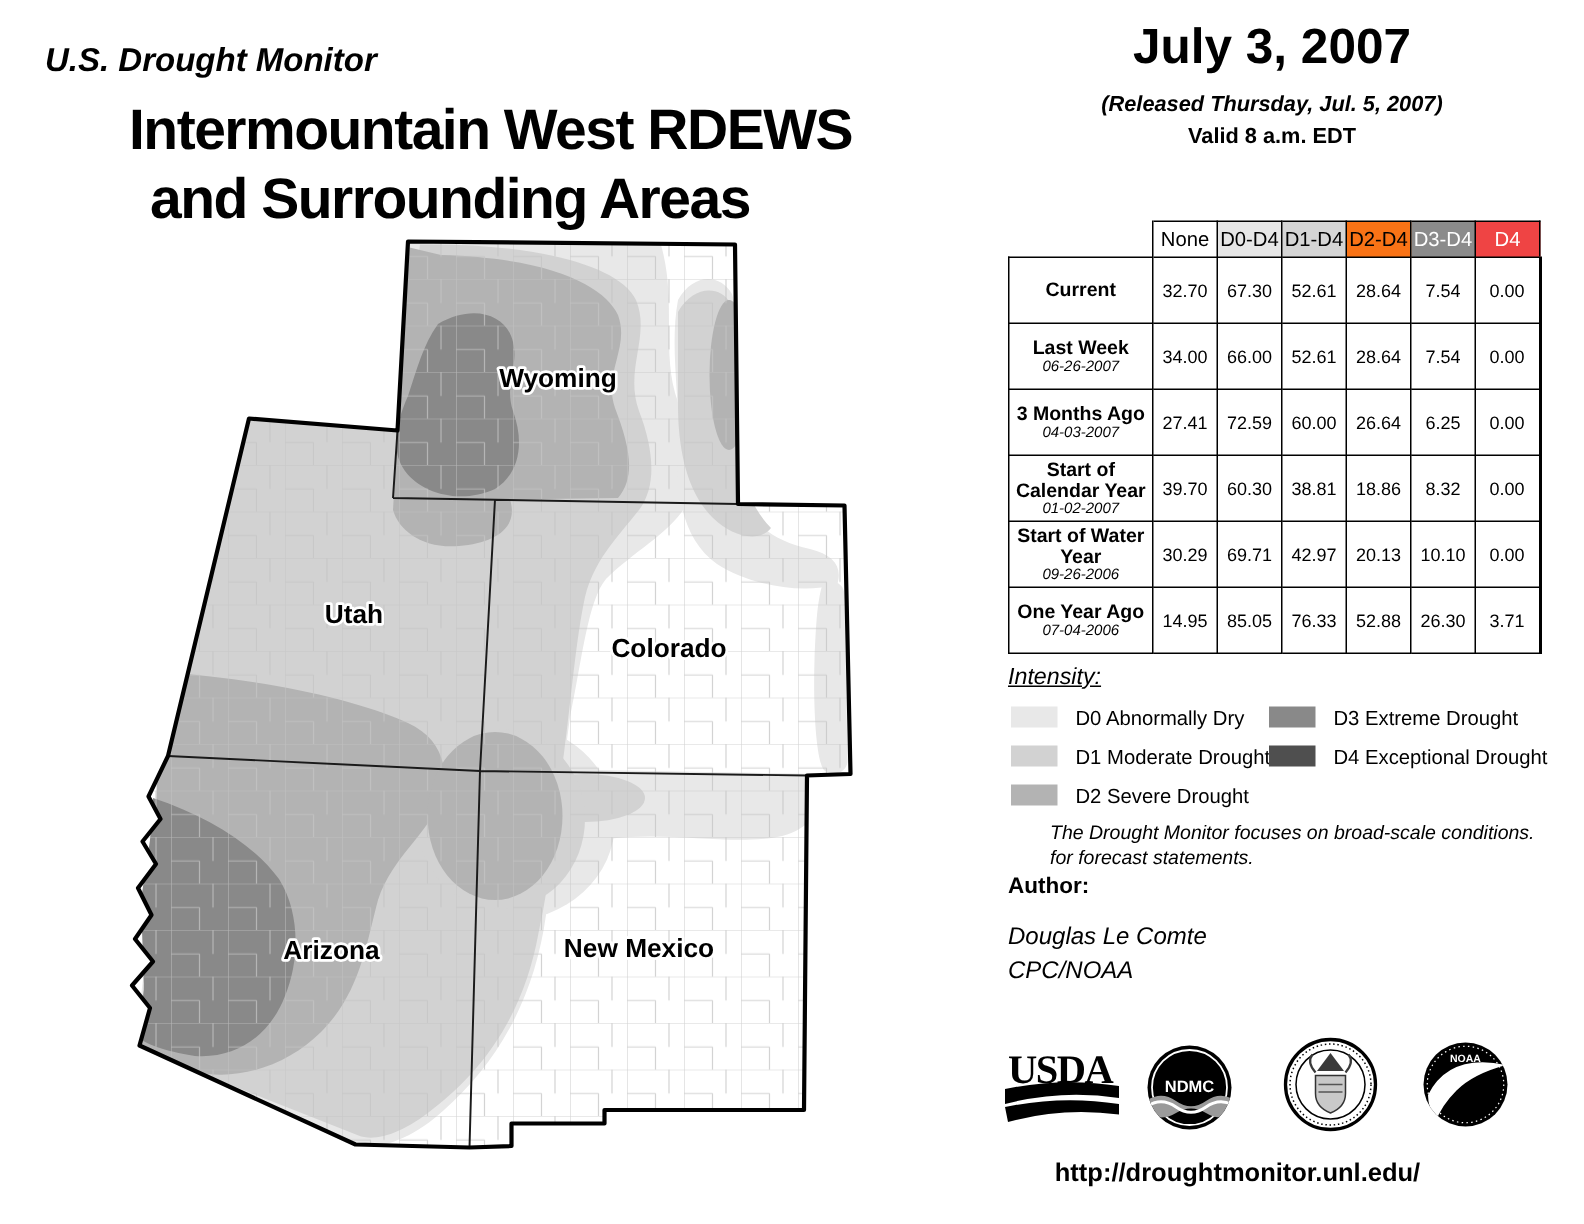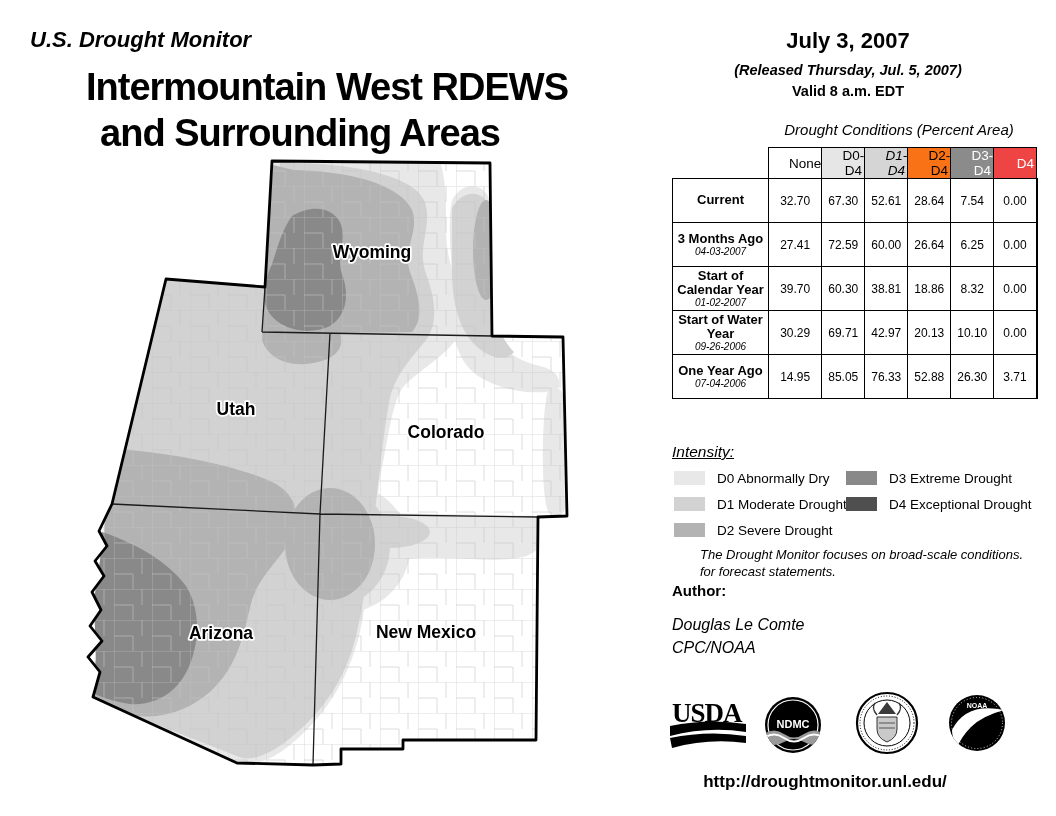--- a/index.html
+++ b/index.html
@@ -4,36 +4,36 @@
 <style>
   html,body{margin:0;padding:0;background:#fff;}
   #page{position:relative;width:1056px;height:816px;background:#fff;overflow:hidden;
         font-family:"Liberation Sans",sans-serif;color:#000;}
   .abs{position:absolute;}
   
   #supertitle{left:30px;top:27px;width:600px;text-align:left;font-size:22px;font-weight:bold;font-style:italic;}
   #title1{left:27px;top:66px;width:600px;text-align:center;font-size:38px;font-weight:bold;letter-spacing:-1px;}
   #title2{left:0px;top:112px;width:600px;text-align:center;font-size:38px;font-weight:bold;letter-spacing:-1px;}
   
-  #date-main{left:660px;top:28px;width:376px;text-align:center;font-size:22px;font-weight:bold;}
+  #date-main{left:660px;top:12px;width:376px;text-align:center;font-size:33px;font-weight:bold;}
   #date-released{left:660px;top:62px;width:376px;text-align:center;font-size:14.5px;font-weight:bold;font-style:italic;}
   #date-valid{left:660px;top:83px;width:376px;text-align:center;font-size:14.5px;font-weight:bold;}
   #tbl-caption{left:768px;top:121px;width:262px;text-align:center;font-size:15px;font-style:italic;}
   
   #drought-table{left:672px;top:147px;border-collapse:collapse;table-layout:fixed;}
   #drought-table th,#drought-table td{border:1px solid #000;text-align:center;vertical-align:middle;padding:0;}
   #drought-table th.corner{border:none;border-right:1px solid #000;background:#fff;}
   #drought-table col.lab{width:96px;}
   #drought-table col.val{width:43px;}
   #drought-table tr.hdr{height:24px;}
   #drought-table tr.body-row{height:44px;}
-  #drought-table .hc{font-size:13.5px;font-weight:normal;padding-left:20px;}
+  #drought-table .hc{font-size:13.5px;font-weight:normal;}
   .hc-none{background:#ffffff;}
   .hc-d0{background:#e6e6e6;}
-  .hc-d1{background:#d5d5d5;font-style:italic;}
+  .hc-d1{background:#d5d5d5;}
   .hc-d2{background:#f97316;}
   .hc-d3{background:#8b8b8b;color:#fff;}
   .hc-d4{background:#ef4444;color:#fff;}
   td.vcell{font-size:12px;}
   th.rlabel{font-size:13px;font-weight:bold;line-height:1.1;}
   th.rlabel .rdate{font-size:10px;font-weight:normal;font-style:italic;display:block;}
   tr.body-row th.rlabel{border-left:2.5px solid #000;}
   tr.first-row th,tr.first-row td{border-top:2.5px solid #000;}
   tr.last-row th,tr.last-row td{border-bottom:2.5px solid #000;}
   #drought-table td.lastcol{border-right:2.5px solid #000;}
@@ -114,21 +114,20 @@
   </svg>
 
   <div class="abs" id="supertitle">U.S. Drought Monitor</div>
   <div class="abs" id="title1">Intermountain West RDEWS</div>
   <div class="abs" id="title2">and Surrounding Areas</div>
 
   <div class="abs" id="date-main">July 3, 2007</div>
   <div class="abs" id="date-released">(Released Thursday, Jul. 5, 2007)</div>
   <div class="abs" id="date-valid">Valid 8 a.m. EDT</div>
 
-  <div class="abs" id="tbl-caption">Drought Conditions (Percent Area)</div>
   <table class="abs" id="drought-table">
     <colgroup>
         <col class="lab">
         <col class="val">
         <col class="val">
         <col class="val">
         <col class="val">
         <col class="val">
         <col class="val">
       </colgroup>
@@ -145,20 +144,29 @@
     <tr class="body-row first-row">
       <th class="rlabel"><span>Current</span></th>
       <td class="vcell">32.70</td>
       <td class="vcell">67.30</td>
       <td class="vcell">52.61</td>
       <td class="vcell">28.64</td>
       <td class="vcell">7.54</td>
       <td class="vcell lastcol">0.00</td>
     </tr>
     <tr class="body-row">
+      <th class="rlabel"><span>Last Week</span><span class="rdate">06-26-2007</span></th>
+      <td class="vcell">34.00</td>
+      <td class="vcell">66.00</td>
+      <td class="vcell">52.61</td>
+      <td class="vcell">28.64</td>
+      <td class="vcell">7.54</td>
+      <td class="vcell lastcol">0.00</td>
+    </tr>
+    <tr class="body-row">
       <th class="rlabel"><span>3 Months Ago</span><span class="rdate">04-03-2007</span></th>
       <td class="vcell">27.41</td>
       <td class="vcell">72.59</td>
       <td class="vcell">60.00</td>
       <td class="vcell">26.64</td>
       <td class="vcell">6.25</td>
       <td class="vcell lastcol">0.00</td>
     </tr>
     <tr class="body-row">
       <th class="rlabel"><span>Start of Calendar Year</span><span class="rdate">01-02-2007</span></th>

